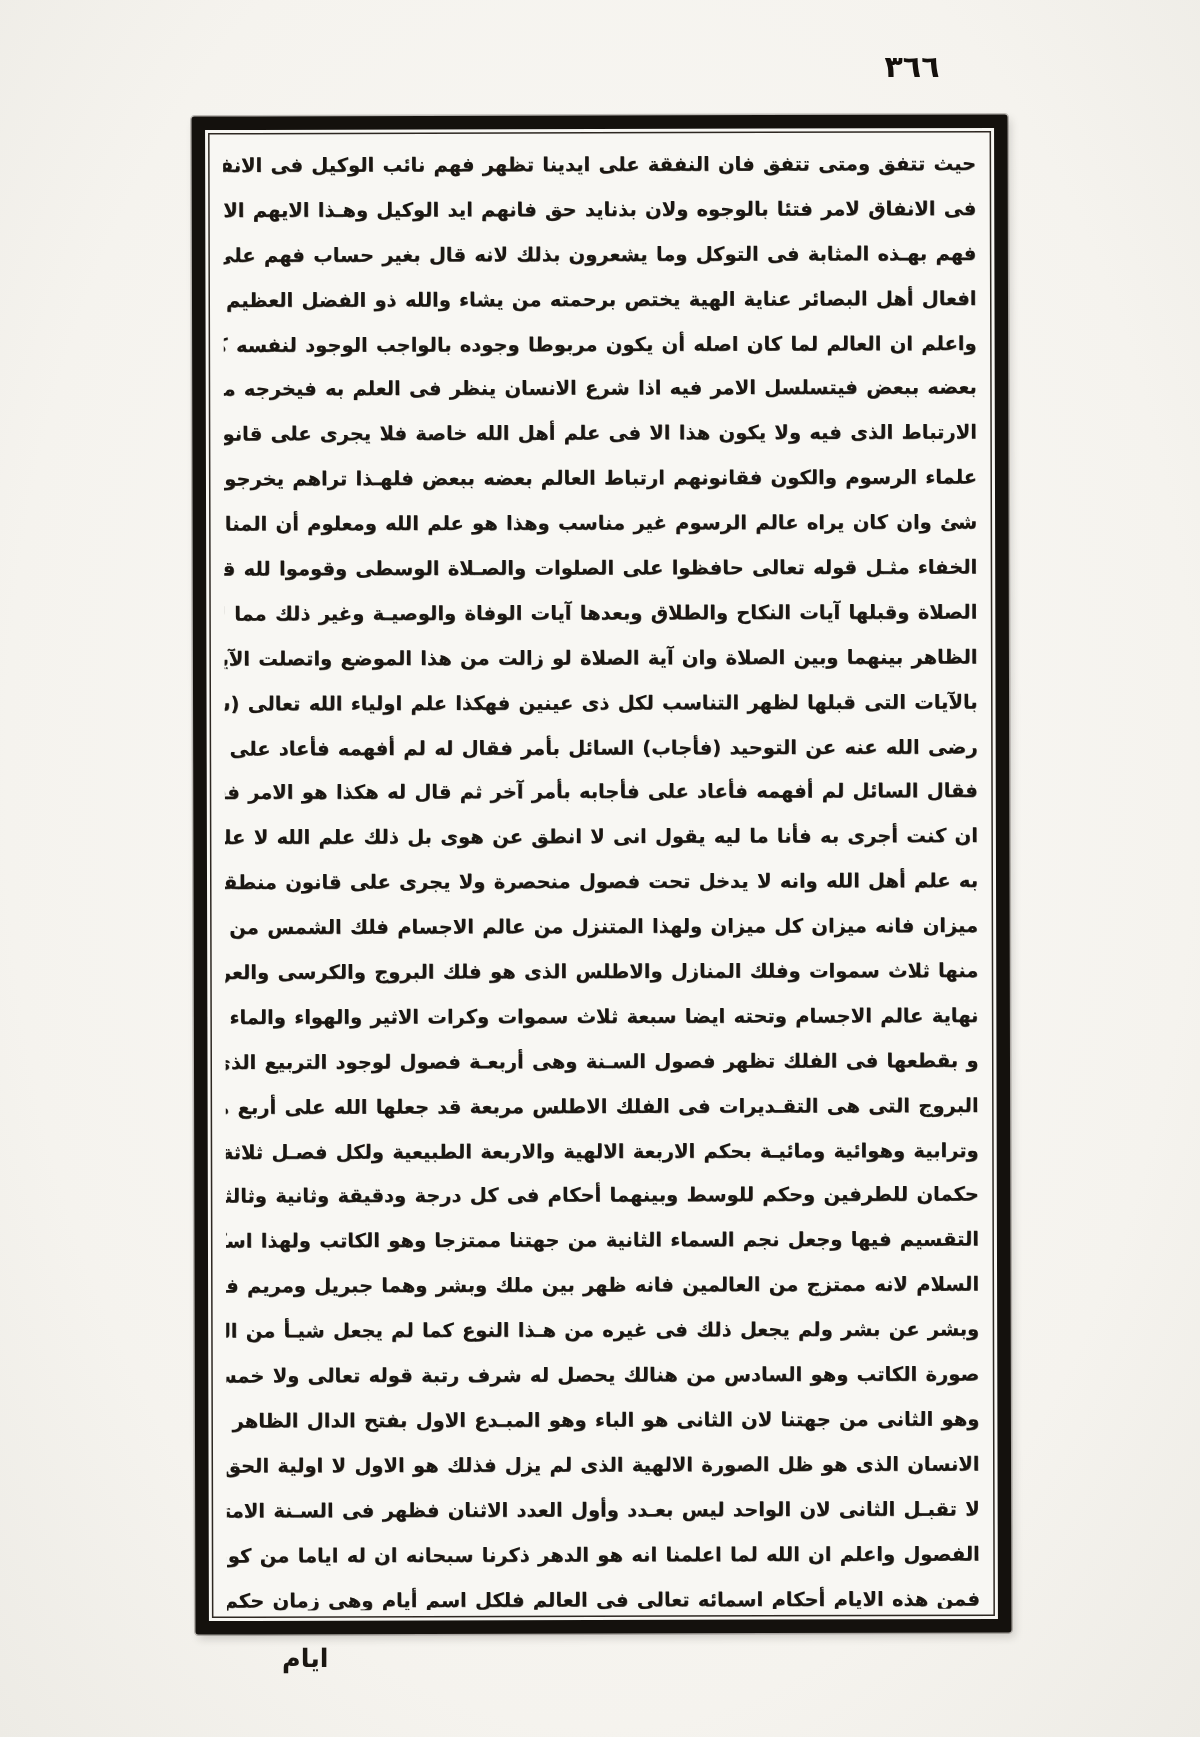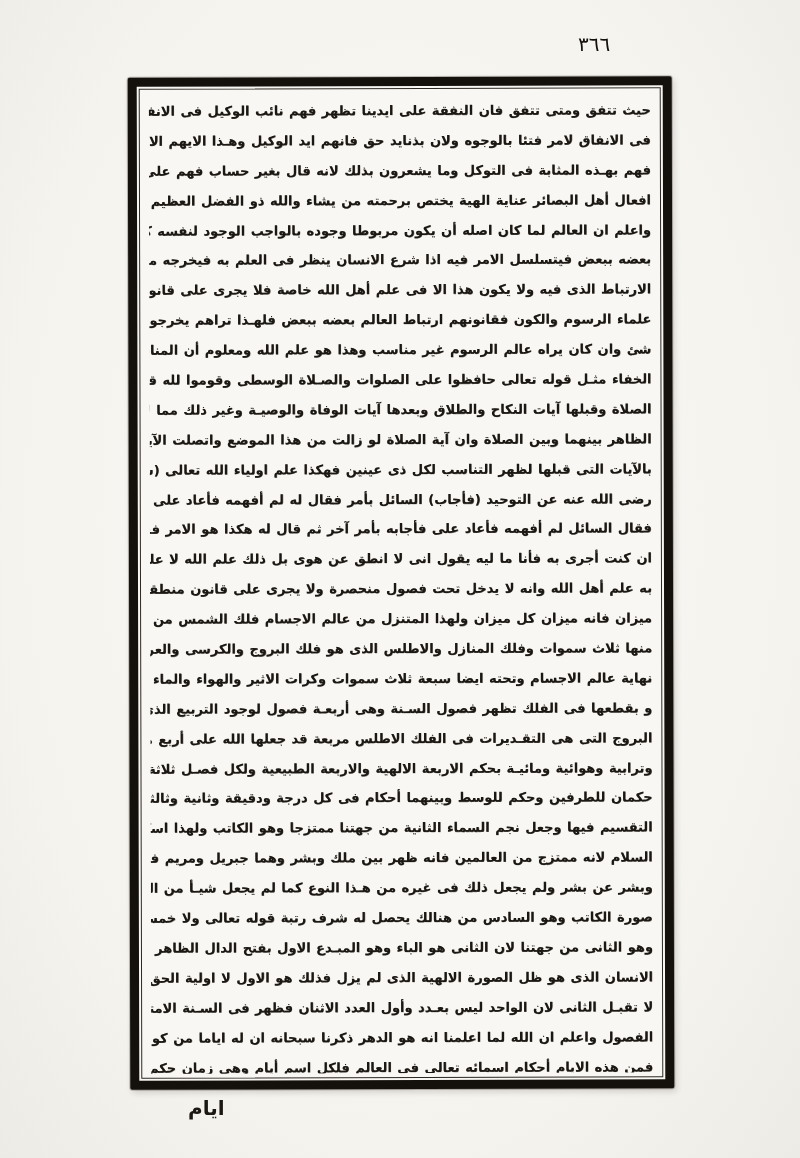--- a/index.html
+++ b/index.html
@@ -17,23 +17,23 @@
     height: 1158px;
     background:
       radial-gradient(ellipse at 50% 45%, #faf9f6 0%, #f5f3ee 70%, #edebe5 100%);
     color: #17130e;
   }
   .page-number {
     position: absolute;
     top: 32px;
     left: 578px;
     width: 60px;
-    text-align: left;
+    text-align: center;
     font-size: 20px;
-    font-weight: normal;
+    font-weight: bold;
     letter-spacing: 1px;
     color: #14100c;
     direction: rtl;
   }
   .frame {
     position: absolute;
     left: 129px;
     top: 77px;
     width: 544px;
     height: 1012px;
@@ -69,21 +69,21 @@
     overflow: hidden;
     text-align: justify;
     text-align-last: justify;
     word-spacing: 1px;
     text-shadow: 0.3px 0.3px 0 rgba(27,23,18,0.55);
   }
   .catchword {
     position: absolute;
     top: 1096px;
     left: 188px;
-    font-size: 20px;
+    font-size: 17px;
     font-weight: bold;
     direction: rtl;
     color: #1b1712;
   }
 </style>
 </head>
 <body>
 
 <div class="page">
 

